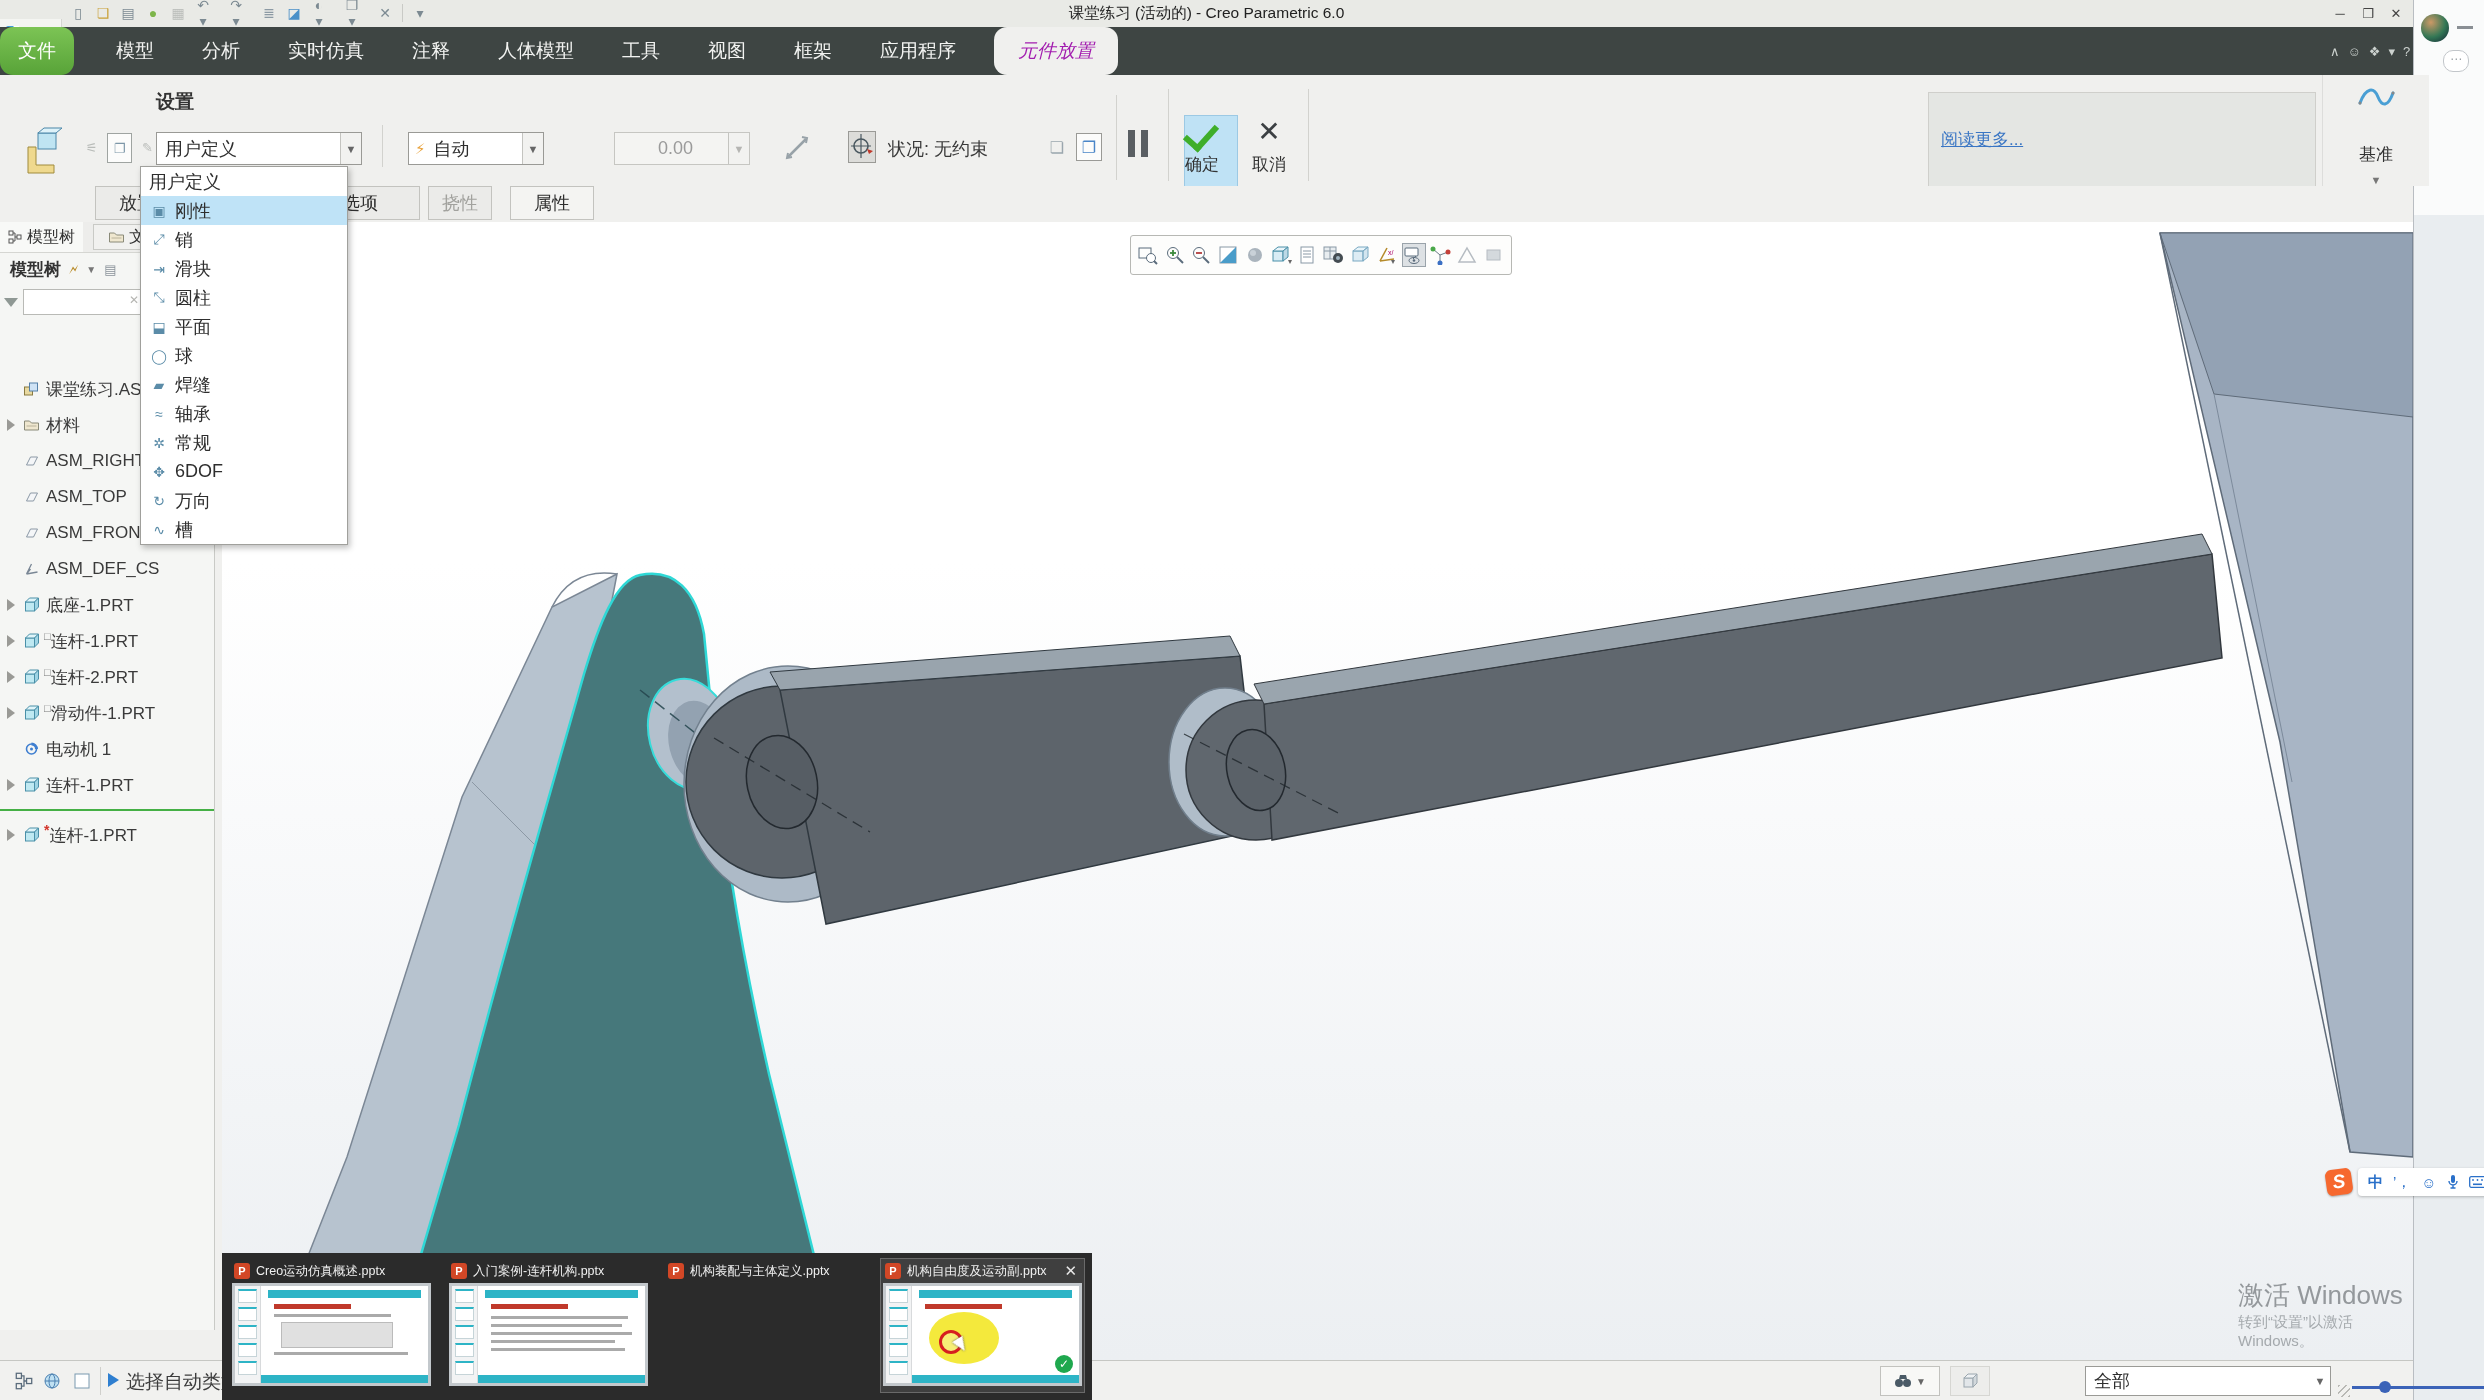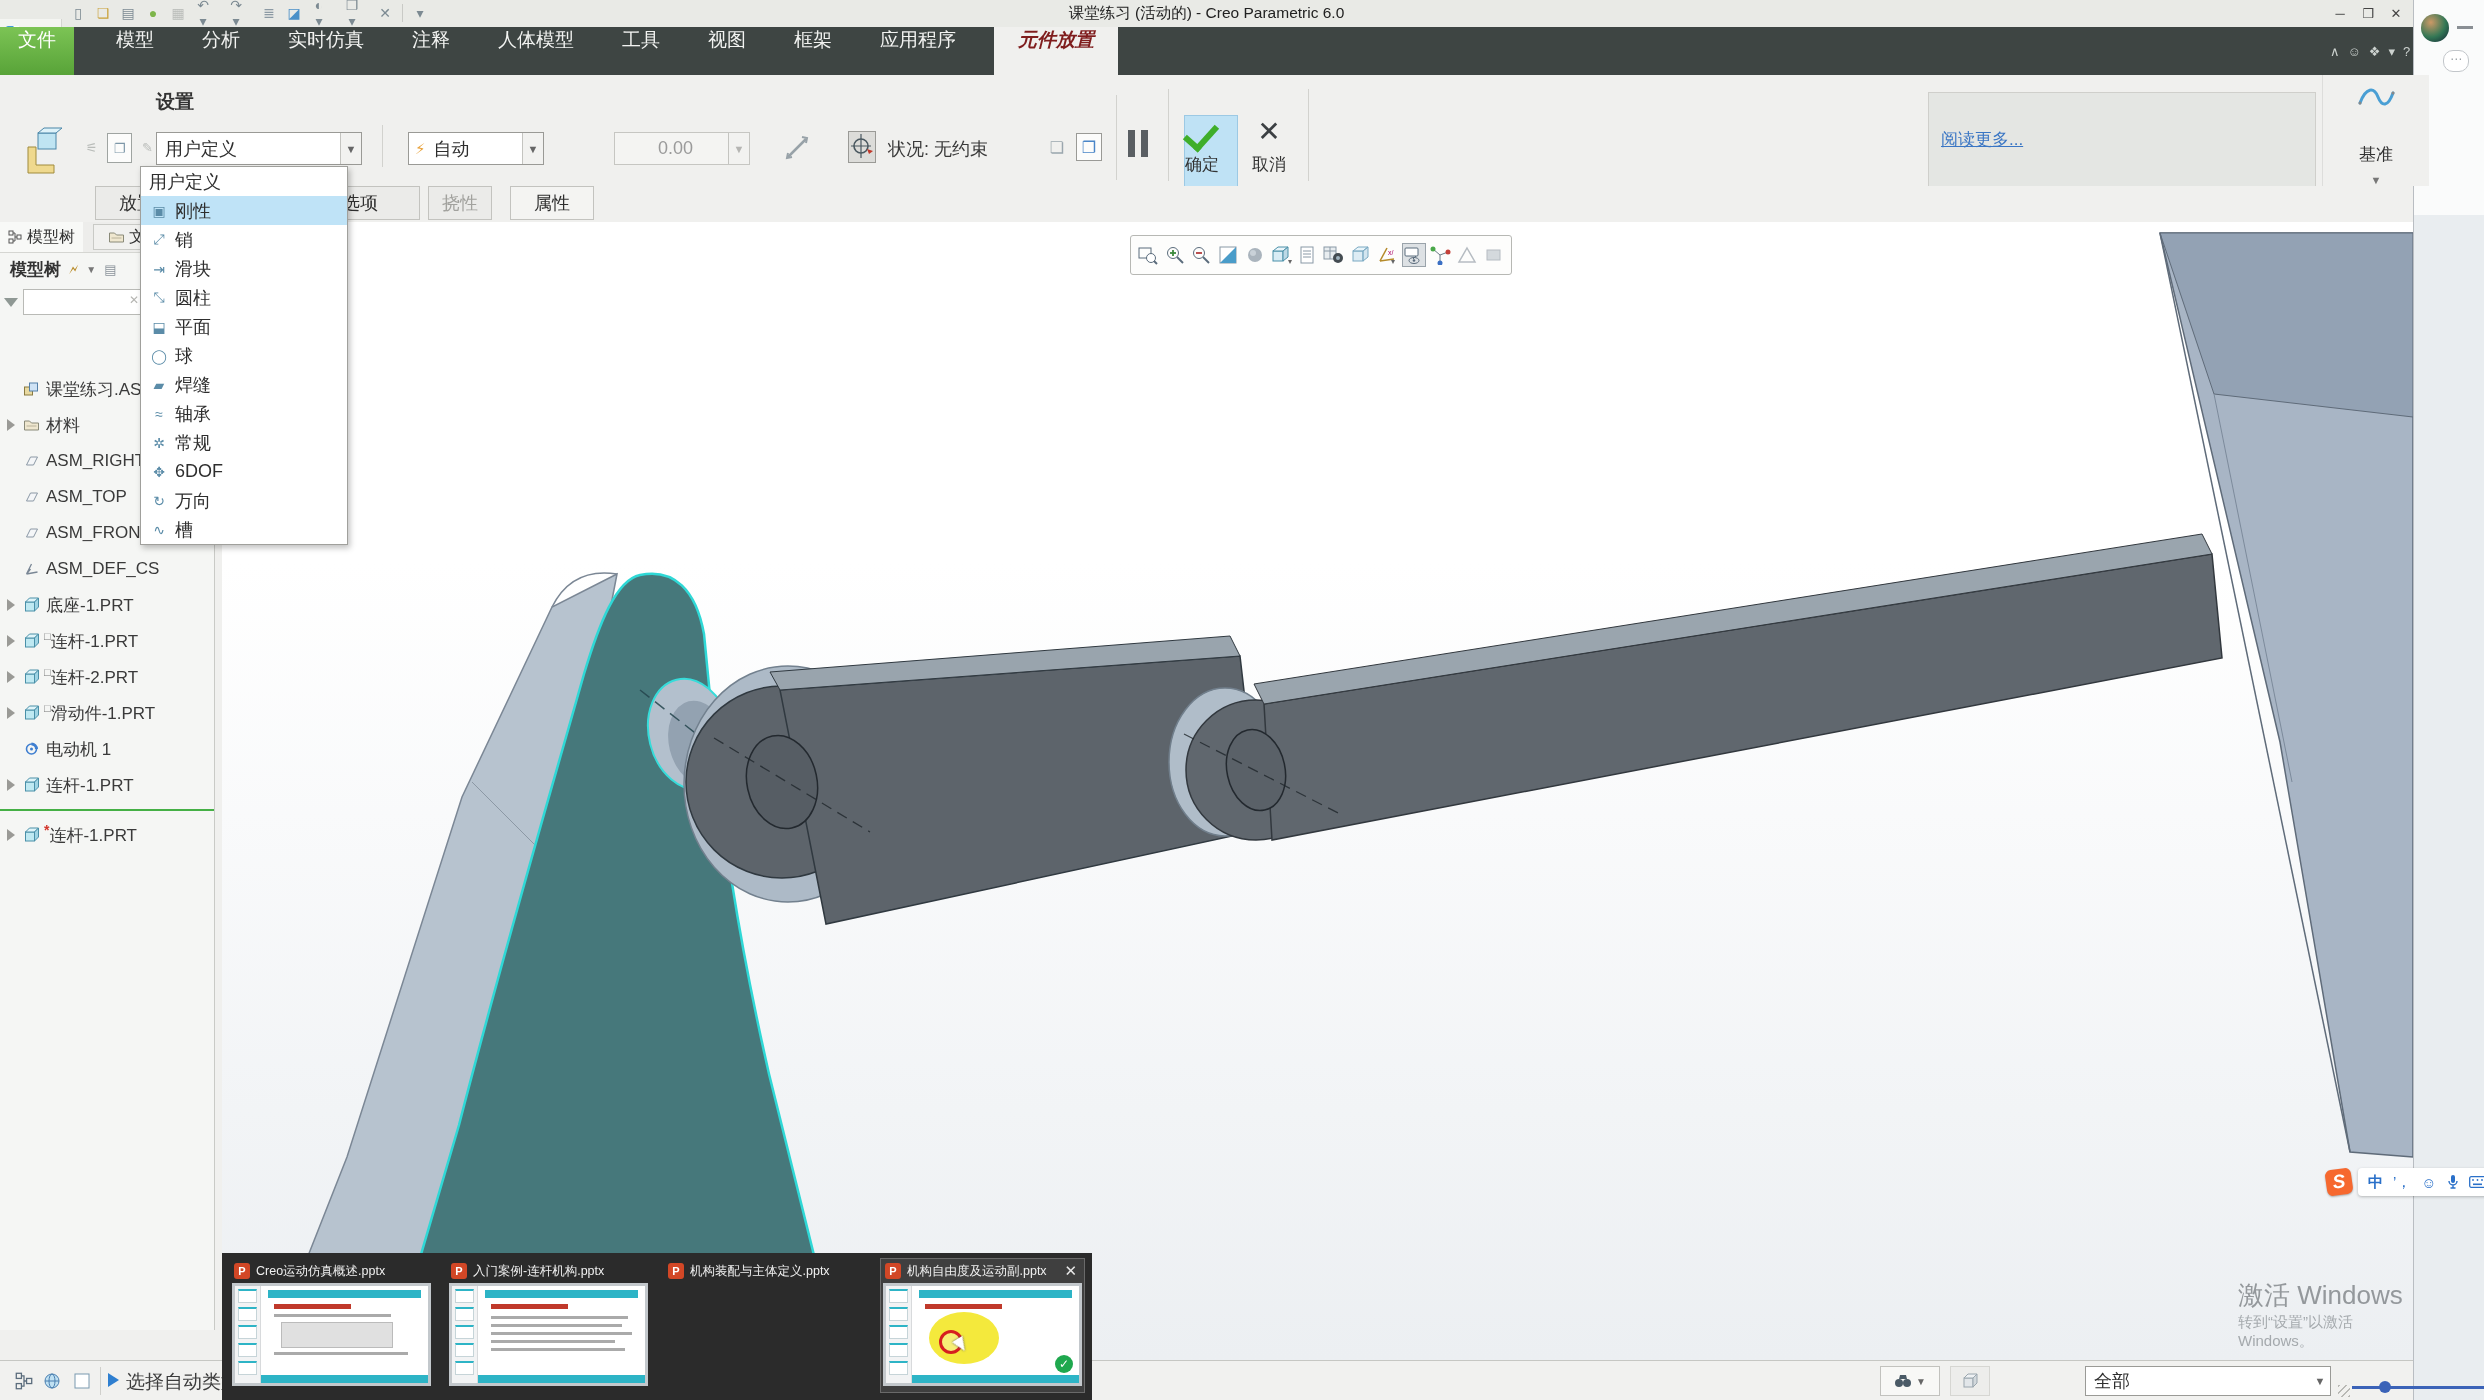--- a/index.html
+++ b/index.html
@@ -24,23 +24,23 @@
   .logoSq:before{content:"";position:absolute;right:0;top:0;border:3px solid #fff;border-left-color:transparent;border-bottom-color:transparent;}
   .logoTxt{font-size:14px;color:#333;}
   .qat{left:70px;top:0;height:26px;display:flex;align-items:center;gap:9px;color:#7c8a92;font-size:14px;}
   .qat .g{width:16px;text-align:center;}
   .qat .sep{width:1px;height:18px;background:#c9cac6;}
   .title{left:0;top:0;width:2413px;height:26px;text-align:center;line-height:26px;
      font-size:15.5px;color:#222;pointer-events:none;}
   .wbtn{top:6px;width:26px;height:16px;text-align:center;line-height:15px;font-size:13px;color:#444;}
   
   .tabbar{left:0;top:27px;width:2413px;height:48px;background:#3e4543;display:flex;align-items:stretch;}
-  .tab{color:#f2f3f1;font-size:19px;display:flex;align-items:flex-start;padding:0 24px;}
+  .tab{color:#f2f3f1;font-size:19px;display:flex;align-items:center;padding:0 24px;border-radius:13px;}
   .tab-file{background:linear-gradient(#7cc455,#58a338);color:#fff;padding:0 18px;margin-right:18px;}
-  .tab-active{background:#f0f0ee;color:#7f1d1d;font-style:italic;font-weight:bold;}
+  .tab-active{background:#f0f0ee;color:#a21caf;font-style:italic;}
   .rmrow{left:2330px;top:36px;width:83px;height:30px;display:flex;gap:8px;color:#ccd2cf;font-size:13px;align-items:center;}
   
   .ribbon{left:16px;top:75px;width:2413px;height:111px;background:#f0f0ee;}
   .grouplabel{left:140px;top:14px;font-size:19px;font-weight:bold;color:#333;}
   .bigicon{left:8px;top:52px;width:38px;height:52px;}
   .mini3{left:64px;top:58px;display:flex;gap:4px;}
   .mini3 .mb{width:23px;height:28px;display:flex;align-items:center;justify-content:center;font-size:13px;color:#b9bcb9;}
   .mini3 .pressed{border:1px solid #9fa4a1;background:#fcfcfb;color:#7d97a8;}
   .combo{height:33px;background:#fff;border:1px solid #9a9a96;box-sizing:border-box;display:flex;align-items:center;}
   .combo .val{flex:1;font-size:18px;color:#2e2e2e;padding-left:8px;white-space:nowrap;overflow:hidden;}

